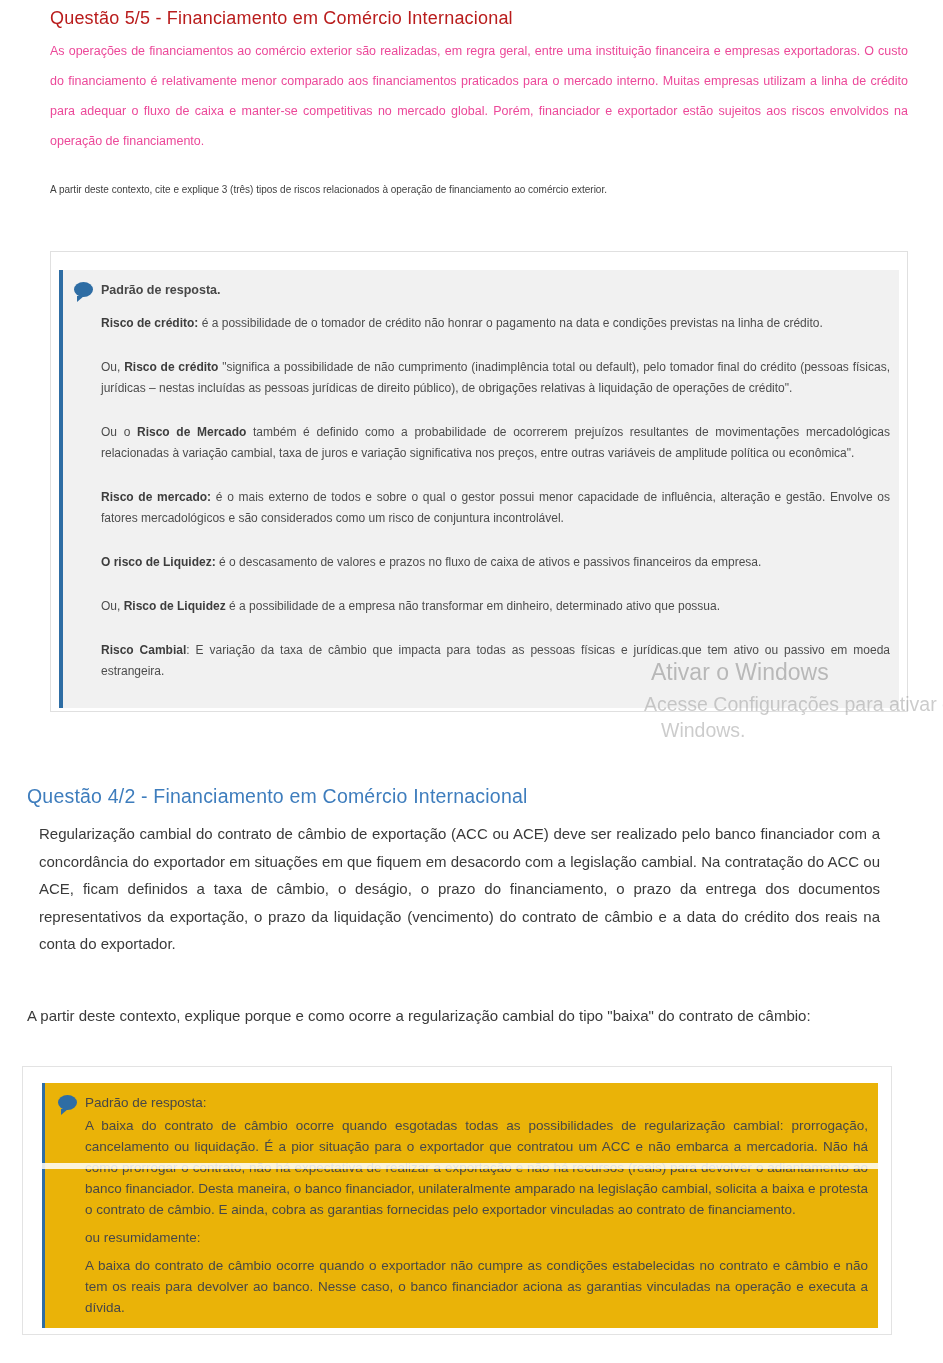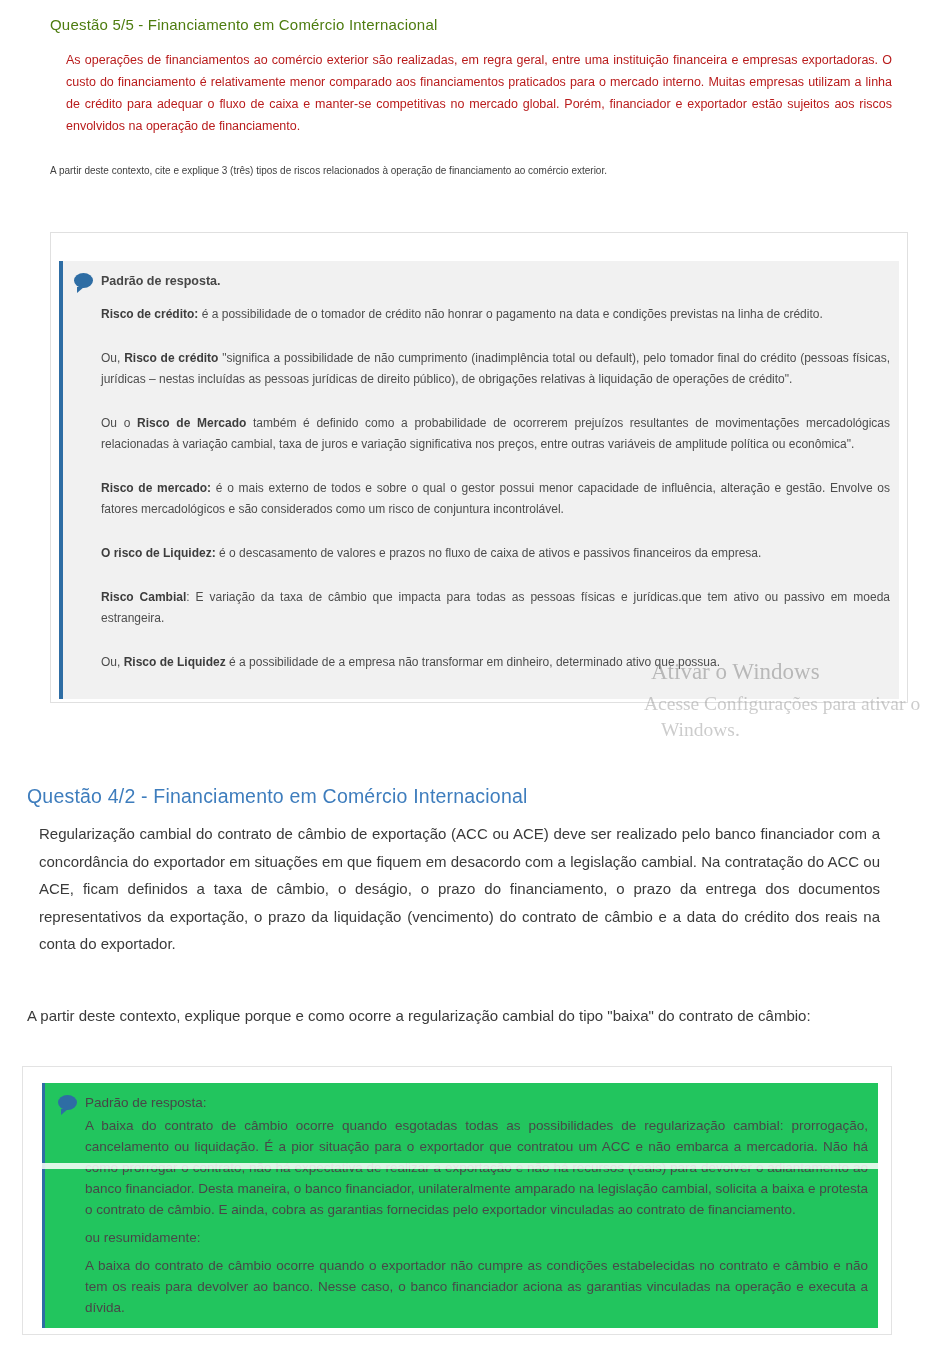--- a/index.html
+++ b/index.html
@@ -8,40 +8,39 @@
     width: 943px;
     height: 1363px;
     overflow: hidden;
     background: #ffffff;
     font-family: "Liberation Sans", sans-serif;
     -webkit-font-smoothing: antialiased;
   }
   
   .q5 { position: absolute; left: 50px; top: 8px; width: 858px; }
   .q5 .title {
-    color: #4d7c0f; font-size: 15px; font-weight: normal;
-    margin: 8px 0 7px 0; letter-spacing: .2px;
+    color: #b91c1c; font-size: 18px; font-weight: normal;
+    margin: 0 0 7px 0; letter-spacing: .2px;
   }
   .q5 .body {
-    color: #b91c1c; font-size: 12.5px; line-height: 22px;
-    text-align: justify; margin: 16px;
+    color: #ec4899; font-size: 12.5px; line-height: 30px;
+    text-align: justify; margin: 0;
   }
   .q5 .prompt { color: #3f3f3f; font-size: 10px; margin: 28px 0 0 0; }
 
   .answer-outer1 {
     margin-top: 56px;
     border: 1px solid #e0e0e0;
     padding: 18px 8px 3px 8px;
     background: #ffffff;
   }
   .answer-inner1 {
     background: #f1f1f1;
     border-left: 4px solid #2e6da4;
     padding: 12px 9px 26px 11px;
-    margin-top: 10px;
   }
   .answer-head { display: flex; align-items: center; gap: 8px; margin: 0 0 16px 0; }
   .bubble {
     position: relative; flex: none;
     width: 19px; height: 15px;
     background: #2e6da4; border-radius: 50%;
   }
   .bubble::after {
     content: ""; position: absolute; left: 3px; bottom: -5px;
     width: 0; height: 0;
@@ -69,35 +68,35 @@
   }
   .q4 .prompt { color: #3a3a3a; font-size: 15px; margin: 49px 0 0 0; }
 
   .answer-outer2 {
     margin: 42px 0 0 -5px;
     border: 1px solid #e3e3e3;
     padding: 16px 13px 6px 19px;
     background: #ffffff;
   }
   .answer-inner2 {
-    background: #22c55e;
+    background: #eab308;
     border-left: 3px solid #2e6da4;
     padding: 12px 10px 10px 13px;
   }
   .answer-inner2 .answer-head { margin-bottom: 5px; }
   .answer-inner2 .head-label { font-weight: normal; color: #474747; font-size: 13.5px; }
   .answer-inner2 .ap2 {
     margin: 0 0 7px 0; padding-left: 27px;
     color: #484848; font-size: 13.5px; line-height: 21px;
     text-align: justify;
   }
   .answer-inner2 .ap2:last-child { margin-bottom: 0; }
 
   
-  .wm { position: absolute; pointer-events: none; white-space: nowrap; font-family: Liberation Serif, serif; }
+  .wm { position: absolute; pointer-events: none; white-space: nowrap; }
   .wm1 { left: 651px; top: 659px; font-size: 23px; color: #808080; opacity: .5; }
   .wm2 { left: 644px; top: 693px; font-size: 19.5px; color: #9a9a9a; opacity: .5; }
   .wm3 { left: 661px; top: 719px; font-size: 19.5px; color: #9a9a9a; opacity: .5; }
 
   
   .artifact-stripe {
     position: absolute; left: 23px; top: 1163px;
     width: 860px; height: 6px;
     background: rgba(255,255,255,0.85);
   }
@@ -122,23 +121,23 @@
         <p class="ap"><span></span><strong>Risco de crédito:</strong><span> é a possibilidade de o tomador de crédito não honrar o pagamento na data e condições previstas na linha de crédito.</span></p>
 
         <p class="ap"><span>Ou, </span><strong>Risco de crédito</strong><span> "significa a possibilidade de não cumprimento (inadimplência total ou default), pelo tomador final do crédito (pessoas físicas, jurídicas – nestas incluídas as pessoas jurídicas de direito público), de obrigações relativas à liquidação de operações de crédito".</span></p>
 
         <p class="ap"><span>Ou o </span><strong>Risco de Mercado</strong><span> também é definido como a probabilidade de ocorrerem prejuízos resultantes de movimentações mercadológicas relacionadas à variação cambial, taxa de juros e variação significativa nos preços, entre outras variáveis de amplitude política ou econômica".</span></p>
 
         <p class="ap"><span></span><strong>Risco de mercado:</strong><span> é o mais externo de todos e sobre o qual o gestor possui menor capacidade de influência, alteração e gestão. Envolve os fatores mercadológicos e são considerados como um risco de conjuntura incontrolável.</span></p>
 
         <p class="ap"><span></span><strong>O risco de Liquidez:</strong><span> é o descasamento de valores e prazos no fluxo de caixa de ativos e passivos financeiros da empresa.</span></p>
 
+        <p class="ap"><span>Ou, </span><strong>Risco de Liquidez</strong><span> é a possibilidade de a empresa não transformar em dinheiro, determinado ativo que possua.</span></p>
+
         <p class="ap"><span></span><strong>Risco Cambial</strong><span>: E variação da taxa de câmbio que impacta para todas as pessoas físicas e jurídicas.que tem ativo ou passivo em moeda estrangeira.</span></p>
-
-        <p class="ap"><span>Ou, </span><strong>Risco de Liquidez</strong><span> é a possibilidade de a empresa não transformar em dinheiro, determinado ativo que possua.</span></p>
 
       </div>
     </div>
   </section>
 
   <section class="q4">
     <h1 class="title">Questão 4/2 - Financiamento em Comércio Internacional</h1>
     <p class="body">Regularização cambial do contrato de câmbio de exportação (ACC ou ACE) deve ser realizado pelo banco financiador com a concordância do exportador em situações em que fiquem em desacordo com a legislação cambial. Na contratação do ACC ou ACE, ficam definidos a taxa de câmbio, o deságio, o prazo do financiamento, o prazo da entrega dos documentos representativos da exportação, o prazo da liquidação (vencimento) do contrato de câmbio e a data do crédito dos reais na conta do exportador.</p>
     <p class="prompt">A partir deste contexto, explique porque e como ocorre a regularização cambial do tipo "baixa" do contrato de câmbio:</p>
 

